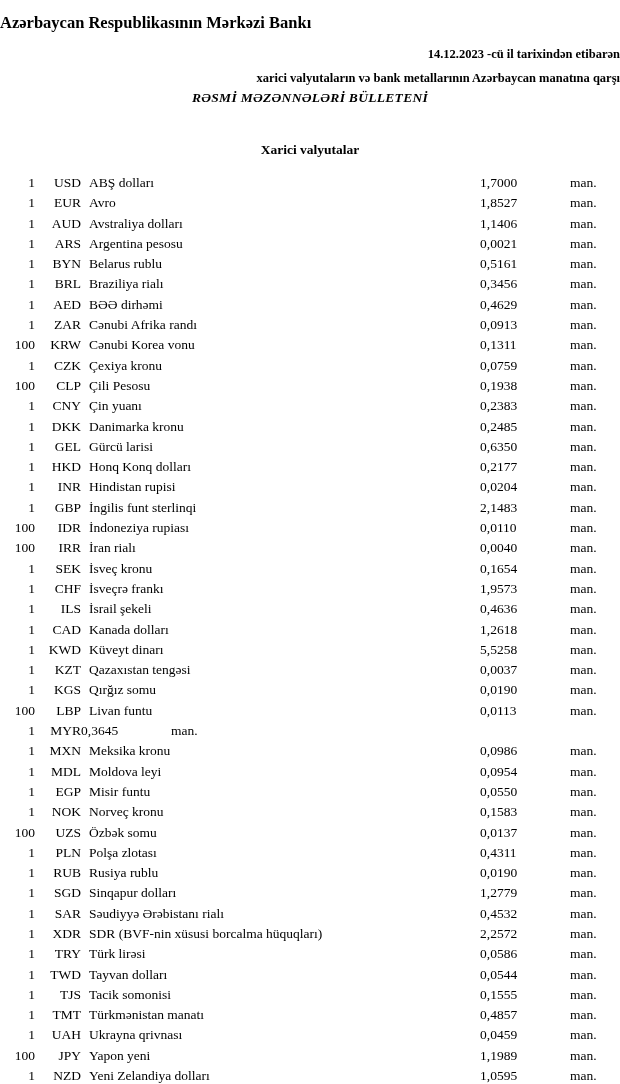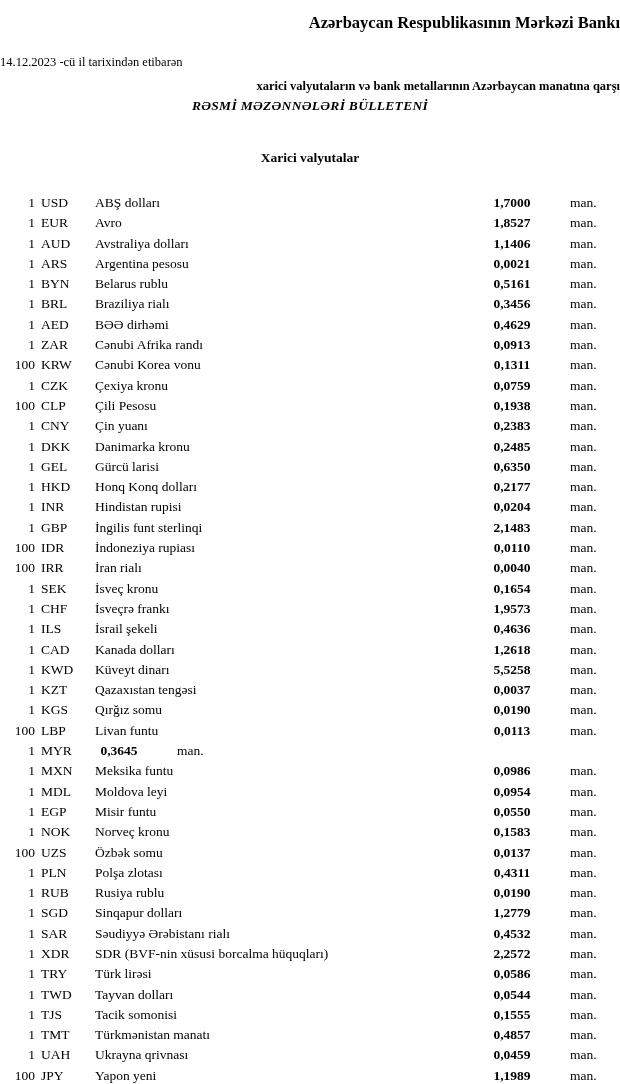--- a/index.html
+++ b/index.html
@@ -8,30 +8,30 @@
     width: 620px;
     height: 1084px;
     background: #ffffff;
     color: #000000;
     font-family: "Liberation Serif", "DejaVu Serif", serif;
     overflow: hidden;
   }
   .page { padding-top: 13px; }
 
   .title {
-    text-align: right;
+    text-align: left;
     font-weight: bold;
     font-size: 16.5px;
     line-height: 20px;
   }
   .date-line {
-    text-align: left;
-    font-weight: normal;
+    text-align: right;
+    font-weight: bold;
     font-size: 12.5px;
-    margin-top: 22px;
+    margin-top: 14px;
   }
   .sub1 {
     text-align: right;
     font-weight: bold;
     font-size: 12.5px;
     margin-top: 9px;
   }
   .sub2 {
     text-align: center;
     font-weight: bold;
@@ -60,34 +60,32 @@
     white-space: nowrap;
   }
   .amount {
     flex: 0 0 auto;
     width: 35px;
     text-align: right;
   }
   .code {
     flex: 0 0 auto;
     width: 46px;
-    text-align: left;
-    margin-left: 6px;
+    text-align: right;
   }
   .name {
     flex: 1 1 auto;
     padding-left: 8px;
     overflow: hidden;
   }
   .rate {
     flex: 0 0 auto;
     width: 64px;
-    text-align: center;
-    font-weight: bold;
-    margin-top: 12px;
+    text-align: left;
+    font-weight: normal;
   }
   .unit {
     flex: 0 0 auto;
     width: 40px;
     padding-left: 26px;
   }
 </style>
 </head>
 <body>
 
@@ -323,21 +321,21 @@
   <div class="row">
     <span class="amount">1</span>
     <span class="code">MYR</span>
     <span class="rate">0,3645</span>
     <span class="unit">man.</span>
   </div>
 
   <div class="row">
     <span class="amount">1</span>
     <span class="code">MXN</span>
-    <span class="name">Meksika funtu</span>
+    <span class="name">Meksika kronu</span>
     <span class="rate">0,0986</span>
     <span class="unit">man.</span>
   </div>
 
   <div class="row">
     <span class="amount">1</span>
     <span class="code">MDL</span>
     <span class="name">Moldova leyi</span>
     <span class="rate">0,0954</span>
     <span class="unit">man.</span>

